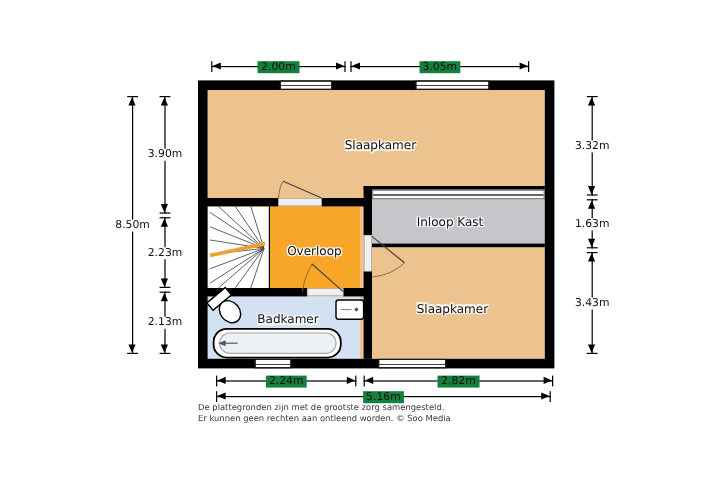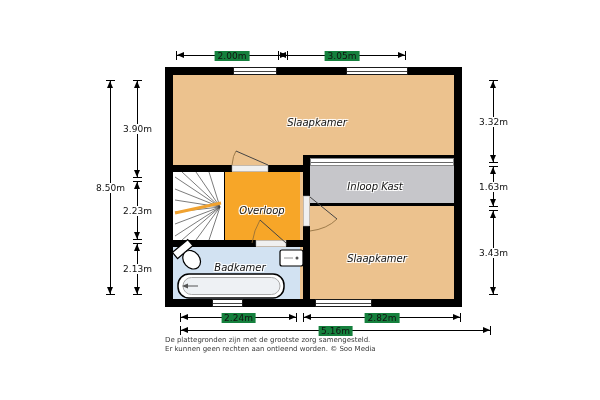--- a/index.html
+++ b/index.html
@@ -6,21 +6,21 @@
   #stage{position:relative;width:600px;height:400px;background:#fff;overflow:hidden;}
   
   .room{position:absolute;}
   
   .wall{position:absolute;background:#000;}
   .outer-wall{position:absolute;left:165px;top:67px;width:297px;height:240px;border:8px solid #000;box-sizing:border-box;}
   .window{position:absolute;height:8px;background:linear-gradient(#fff 3px,#444 3px,#444 4px,#fff 4px);border:1px solid #1a1a1a;box-sizing:border-box;}
   .slide-door{position:absolute;left:310px;top:158px;width:144px;height:8px;background:linear-gradient(#fff 3px,#666 3px,#666 4px,#fff 4px);border:1px solid #888;box-sizing:border-box;}
   
   .room-label{position:absolute;transform:translate(-50%,-50%);font-size:10px;color:#111;white-space:nowrap;
-    text-shadow:-1px -1px 0 #fff,1px -1px 0 #fff,-1px 1px 0 #fff,1px 1px 0 #fff,0 0 2px #fff;font-style:italic;}
+    text-shadow:-1px -1px 0 #fff,1px -1px 0 #fff,-1px 1px 0 #fff,1px 1px 0 #fff,0 0 2px #fff;}
   
   .dim-h{position:absolute;height:9px;}
   .dim-h .dline{position:absolute;left:0;right:0;top:4px;height:1px;background:#000;}
   .dim-h .tick{position:absolute;top:0;width:1px;height:9px;background:#000;}
   .dim-h .tick.l{left:0}.dim-h .tick.r{right:0}
   .dim-h .arr{position:absolute;top:1px;width:0;height:0;border-top:3px solid transparent;border-bottom:3px solid transparent;}
   .dim-h .arr.l{left:1px;border-right:7px solid #000;}
   .dim-h .arr.r{right:1px;border-left:7px solid #000;}
   .dim-h .dlbl{position:absolute;left:50%;top:50%;transform:translate(-50%,-50%);background:#15803d;padding:0 3px;font-size:9px;color:#111;white-space:nowrap;}
   
@@ -130,21 +130,21 @@
   <div class="room-label" style="left:377px;top:258px;">Slaapkamer</div>
 
   <div class="dim-h" style="left:176px;top:51px;width:112px;">
     <div class="dline"></div>
       <div class="tick l"></div>
       <div class="tick r"></div>
     <div class="arr l"></div>
       <div class="arr r"></div>
     <span class="dlbl">2.00m</span>
   </div>
-  <div class="dim-h" style="left:278px;top:51px;width:128px;text-align:right;">
+  <div class="dim-h" style="left:292px;top:51px;width:149px;text-align:right;">
     <div class="dline"></div>
       <div class="tick l"></div>
       <div class="tick r"></div>
     <div class="arr l"></div>
       <div class="arr r"></div>
     <span class="dlbl">3.05m</span>
   </div>
 
   <div class="dim-h" style="left:180px;top:313px;width:117px;">
     <div class="dline"></div>
@@ -155,21 +155,21 @@
     <span class="dlbl">2.24m</span>
   </div>
   <div class="dim-h" style="left:303px;top:313px;width:158px;">
     <div class="dline"></div>
       <div class="tick l"></div>
       <div class="tick r"></div>
     <div class="arr l"></div>
       <div class="arr r"></div>
     <span class="dlbl">2.82m</span>
   </div>
-  <div class="dim-h" style="left:180px;top:326px;width:311px;">
+  <div class="dim-h" style="left:180px;top:326px;width:279px;">
     <div class="dline"></div>
       <div class="tick l"></div>
       <div class="tick r"></div>
     <div class="arr l"></div>
       <div class="arr r"></div>
     <span class="dlbl">5.16m</span>
   </div>
 
   <div class="dim-v" style="left:106px;top:80px;height:215px;">
     <div class="dline"></div>

